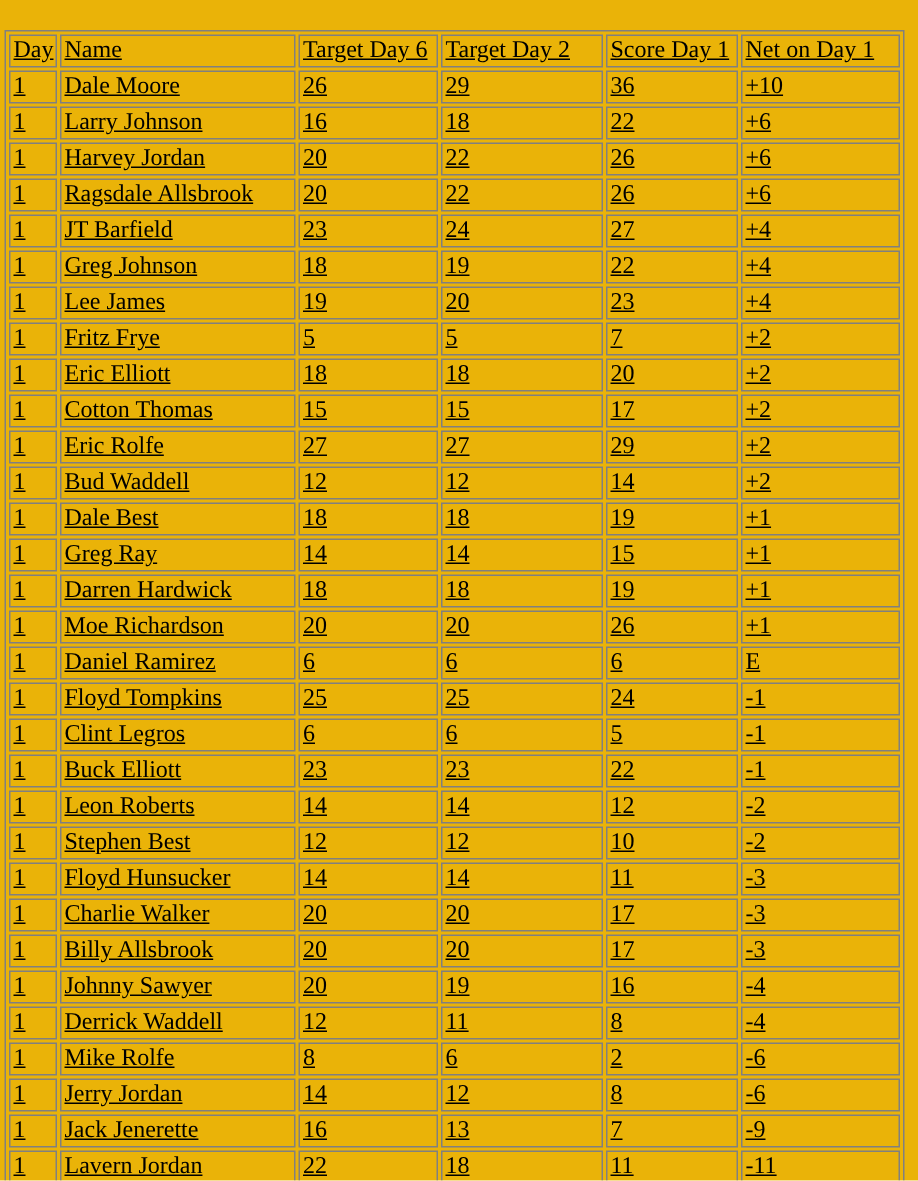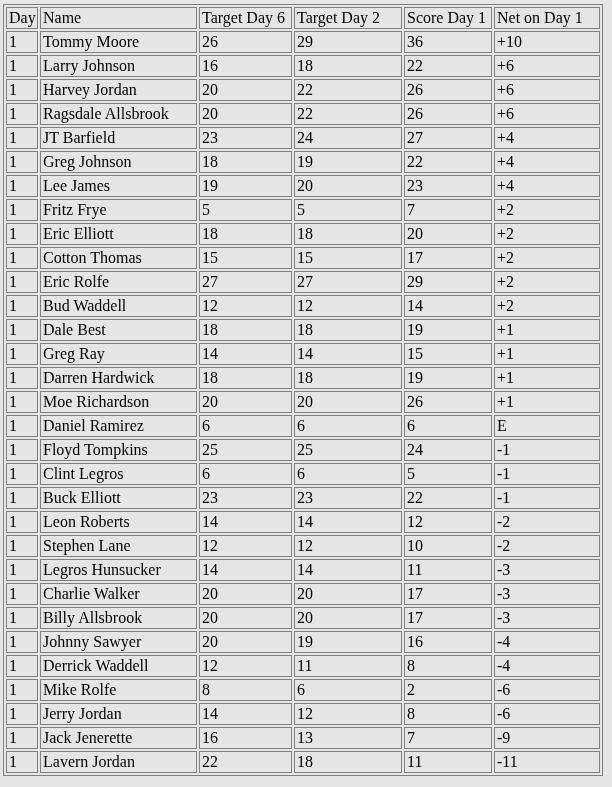--- a/index.html
+++ b/index.html
@@ -4,23 +4,24 @@
 <style>
   html, body {
     margin: 0;
     padding: 0;
     background: #ffffff;
   }
   .page {
     width: 612px;
     height: 787px;
     box-sizing: border-box;
-    padding: 4px 9px 5px 3px;
-    background: #e5e5e5;
+    padding: 20px 9px 5px 3px;
+    background: #eab308;
     overflow: hidden;
+    text-decoration: underline;
   }
   table.scores {
     border-collapse: separate;
     border-spacing: 2px;
     border: 1px solid #808080;
     width: 600px;
     table-layout: fixed;
     font-family: "Liberation Serif", serif;
     font-size: 16px;
     color: #000000;
@@ -57,21 +58,21 @@
         <th class="c2">Name</th>
         <th class="c3">Target Day 6</th>
         <th class="c4">Target Day 2</th>
         <th class="c5">Score Day 1</th>
         <th class="c6">Net on Day 1</th>
       </tr>
     </thead>
     <tbody>
         <tr>
           <td class="c1">1</td>
-          <td class="c2 b">Tommy Moore</td>
+          <td class="c2 b">Dale Moore</td>
           <td class="c3 b">26</td>
           <td class="c4">29</td>
           <td class="c5">36</td>
           <td class="c6 b">+10</td>
         </tr>
         <tr>
           <td class="c1">1</td>
           <td class="c2 b">Larry Johnson</td>
           <td class="c3 b">16</td>
           <td class="c4">18</td>
@@ -225,29 +226,29 @@
         <tr>
           <td class="c1">1</td>
           <td class="c2">Leon Roberts</td>
           <td class="c3">14</td>
           <td class="c4">14</td>
           <td class="c5">12</td>
           <td class="c6">-2</td>
         </tr>
         <tr>
           <td class="c1">1</td>
-          <td class="c2">Stephen Lane</td>
+          <td class="c2">Stephen Best</td>
           <td class="c3">12</td>
           <td class="c4">12</td>
           <td class="c5">10</td>
           <td class="c6">-2</td>
         </tr>
         <tr>
           <td class="c1">1</td>
-          <td class="c2 b">Legros Hunsucker</td>
+          <td class="c2 b">Floyd Hunsucker</td>
           <td class="c3 b">14</td>
           <td class="c4">14</td>
           <td class="c5">11</td>
           <td class="c6 b">-3</td>
         </tr>
         <tr>
           <td class="c1">1</td>
           <td class="c2 b">Charlie Walker</td>
           <td class="c3 b">20</td>
           <td class="c4">20</td>

